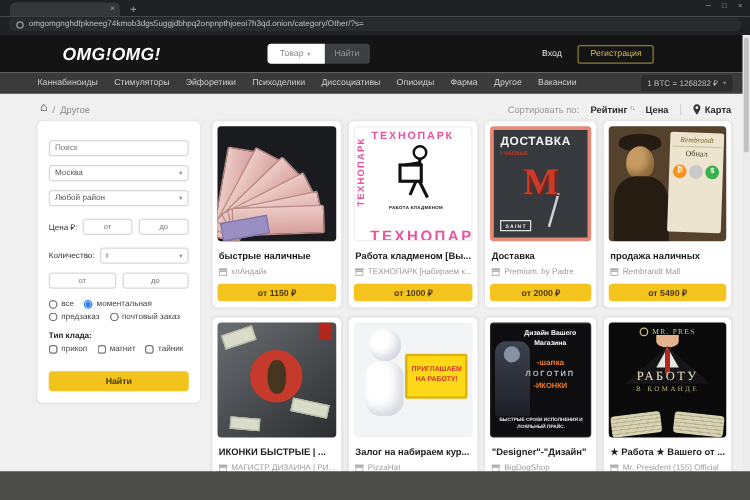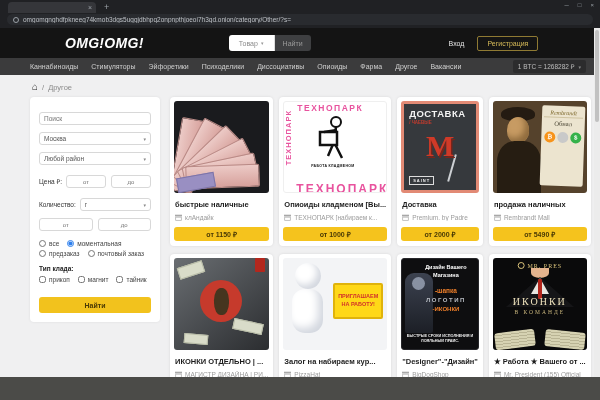--- a/index.html
+++ b/index.html
@@ -12,21 +12,21 @@
   .tab{width:88px;height:11px;margin-left:8px;background:#35363a;border-radius:4px 4px 0 0;display:flex;align-items:center;justify-content:flex-end;padding:0 4px;}
   .tab-close{color:#9aa0a6;font-size:7px;line-height:1;cursor:pointer;}
   .newtab{color:#9aa0a6;font-size:9px;margin:0 0 1px 8px;line-height:1;}
   .win-controls{position:absolute;right:6px;top:2px;display:flex;gap:9px;color:#9aa0a6;font-size:6px;align-items:center;}
   .urlbar{height:15px;background:#202124;display:flex;align-items:center;padding:0 7px 2px;}
   .url-field{flex:1;height:11px;background:#292b2f;border-radius:6px;display:flex;align-items:center;padding:0 6px;gap:4px;}
   .url-icon{width:6px;height:6px;border:1px solid #9aa0a6;border-radius:50%;flex:none;}
   .url-text{color:#bdc1c6;font-size:6.5px;white-space:nowrap;overflow:hidden;}
 
   
-  .siteheader{height:30px;background:#141414;display:flex;align-items:center;padding:0 24px 0 65px;}
+  .siteheader{height:30px;background:#141414;display:flex;align-items:center;padding:0 24px 0 50px;}
   .logo{color:#fff;font-size:14px;font-weight:bold;font-style:italic;letter-spacing:.3px;white-space:nowrap;}
   .searchgroup{display:flex;height:16px;margin-left:85px;width:203px;flex:none;}
   .sg-select{width:46px;background:#fff;border-radius:3px 0 0 3px;display:flex;align-items:center;justify-content:center;gap:3px;font-size:7px;color:#8a8a8a;border-right:1px solid #ddd;}
   .sg-input{flex:1;border:none;background:#fff;font-size:7px;padding:0 5px;color:#333;outline:none;min-width:0;}
   .sg-btn{width:36px;background:#3e3f41;border:none;border-radius:0 3px 3px 0;color:#9a9a9a;font-size:7px;}
   .login{margin-left:17px;color:#e4e4e4;font-size:7px;white-space:nowrap;cursor:pointer;}
   .register{margin-left:13px;background:transparent;border:1px solid #8f7a33;color:#d6ba58;font-size:7px;padding:3px 9px;border-radius:2px;white-space:nowrap;}
 
   
   .navbar{height:17px;background:#3b3b3c;display:flex;align-items:center;padding:0 14px 0 30px;gap:13px;}
@@ -199,20 +199,38 @@
     <div class="btc">
       <span>1 BTC = 1268282 ₽</span>
       <span class="chev">▾</span>
     </div>
   </div>
 
   <div class="toolbar">
     <span class="crumb-home">⌂</span>
     <span class="crumb-sep">/</span>
     <span>Другое</span>
+    <div class="sort">
+      <span class="sort-label">Сортировать по:</span>
+      <span class="sort-opt">
+        <span>Рейтинг</span>
+        <span class="sort-arrows">↑↓</span>
+      </span>
+      <span class="sort-opt">
+        <span>Цена</span>
+      </span>
+      <span class="sort-div"></span>
+      <span class="map-btn">
+        <svg width="7" height="9" viewBox="0 0 10 12">
+            <path d="M5 0C2.8 0 1 1.8 1 4c0 3 4 8 4 8s4-5 4-8C9 1.8 7.2 0 5 0z" fill="#333"></path>
+            <circle cx="5" cy="4" r="1.6" fill="#fff"></circle>
+          </svg>
+        <span>Карта</span>
+      </span>
+    </div>
   </div>
 
   <div class="main">
 
     <aside class="filters">
       <div class="f-row"><input class="f-input" placeholder="Поиск" style=""></div>
       <div class="f-row">
         <div class="f-select">
           <span>Москва</span>
           <span class="chev">▾</span>
@@ -309,21 +327,21 @@
           <div class="side">ТЕХНОПАРК</div>
           <svg class="fig" width="42" height="48" viewBox="0 0 42 48">
             <circle cx="24" cy="6" r="5" fill="#fff" stroke="#111" stroke-width="2"></circle>
             <path d="M24 11 L22 26 L16 40 M22 26 L30 42" stroke="#111" stroke-width="2.5" fill="none"></path>
             <rect x="8" y="16" width="17" height="13" fill="#fff" stroke="#111" stroke-width="2.5"></rect>
             <path d="M25 14 L12 16" stroke="#111" stroke-width="2.5"></path>
           </svg>
           <div class="cap">РАБОТА КЛАДМЕНОМ</div>
           <div class="bottom">ТЕХНОПАРК</div>
         </div>
-        <div class="card-title">Опиоиды кладменом [Вы...</div>
+        <div class="card-title">Работа кладменом [Вы...</div>
         <div class="card-seller">
           <svg width="7" height="7" viewBox="0 0 10 10">
               <rect x="0" y="1" width="10" height="2.5" fill="#a8a8a8"></rect>
               <rect x="1" y="4.5" width="8" height="4.5" fill="none" stroke="#a8a8a8"></rect>
             </svg>
           <span class="sname">ТЕХНОПАРК [набираем к...</span>
         </div>
         <button class="price-btn">от 1000 ₽</button>
       </div>
 
@@ -374,21 +392,21 @@
 
       <div class="card">
         <div class="art a5">
           <div class="b b1"></div>
           <div class="b b2"></div>
           <div class="b b3"></div>
           <div class="circle"></div>
           <div class="fig"></div>
           <div class="can"></div>
         </div>
-        <div class="card-title">ИКОНКИ ОТДЕЛЬНО | ...</div>
+        <div class="card-title">ИКОНКИ БЫСТРЫЕ | ...</div>
         <div class="card-seller">
           <svg width="7" height="7" viewBox="0 0 10 10">
               <rect x="0" y="1" width="10" height="2.5" fill="#a8a8a8"></rect>
               <rect x="1" y="4.5" width="8" height="4.5" fill="none" stroke="#a8a8a8"></rect>
             </svg>
           <span class="sname">МАГИСТР ДИЗАЙНА | РИ...</span>
         </div>
         <button class="price-btn"></button>
       </div>
 
@@ -435,21 +453,21 @@
       <div class="card">
         <div class="art a8">
           <div class="brand">
             <span class="medal"></span>
             <span>MR. PRES</span>
           </div>
           <div class="chin"></div>
           <div class="suit"></div>
           <div class="shirt"></div>
           <div class="tie"></div>
-          <div class="t1">ИКОНКИ</div>
+          <div class="t1">РАБОТУ</div>
           <div class="t2">В КОМАНДЕ</div>
           <div class="money m1"></div>
           <div class="money m2"></div>
         </div>
         <div class="card-title">★ Работа ★ Вашего от ...</div>
         <div class="card-seller">
           <svg width="7" height="7" viewBox="0 0 10 10">
               <rect x="0" y="1" width="10" height="2.5" fill="#a8a8a8"></rect>
               <rect x="1" y="4.5" width="8" height="4.5" fill="none" stroke="#a8a8a8"></rect>
             </svg>

